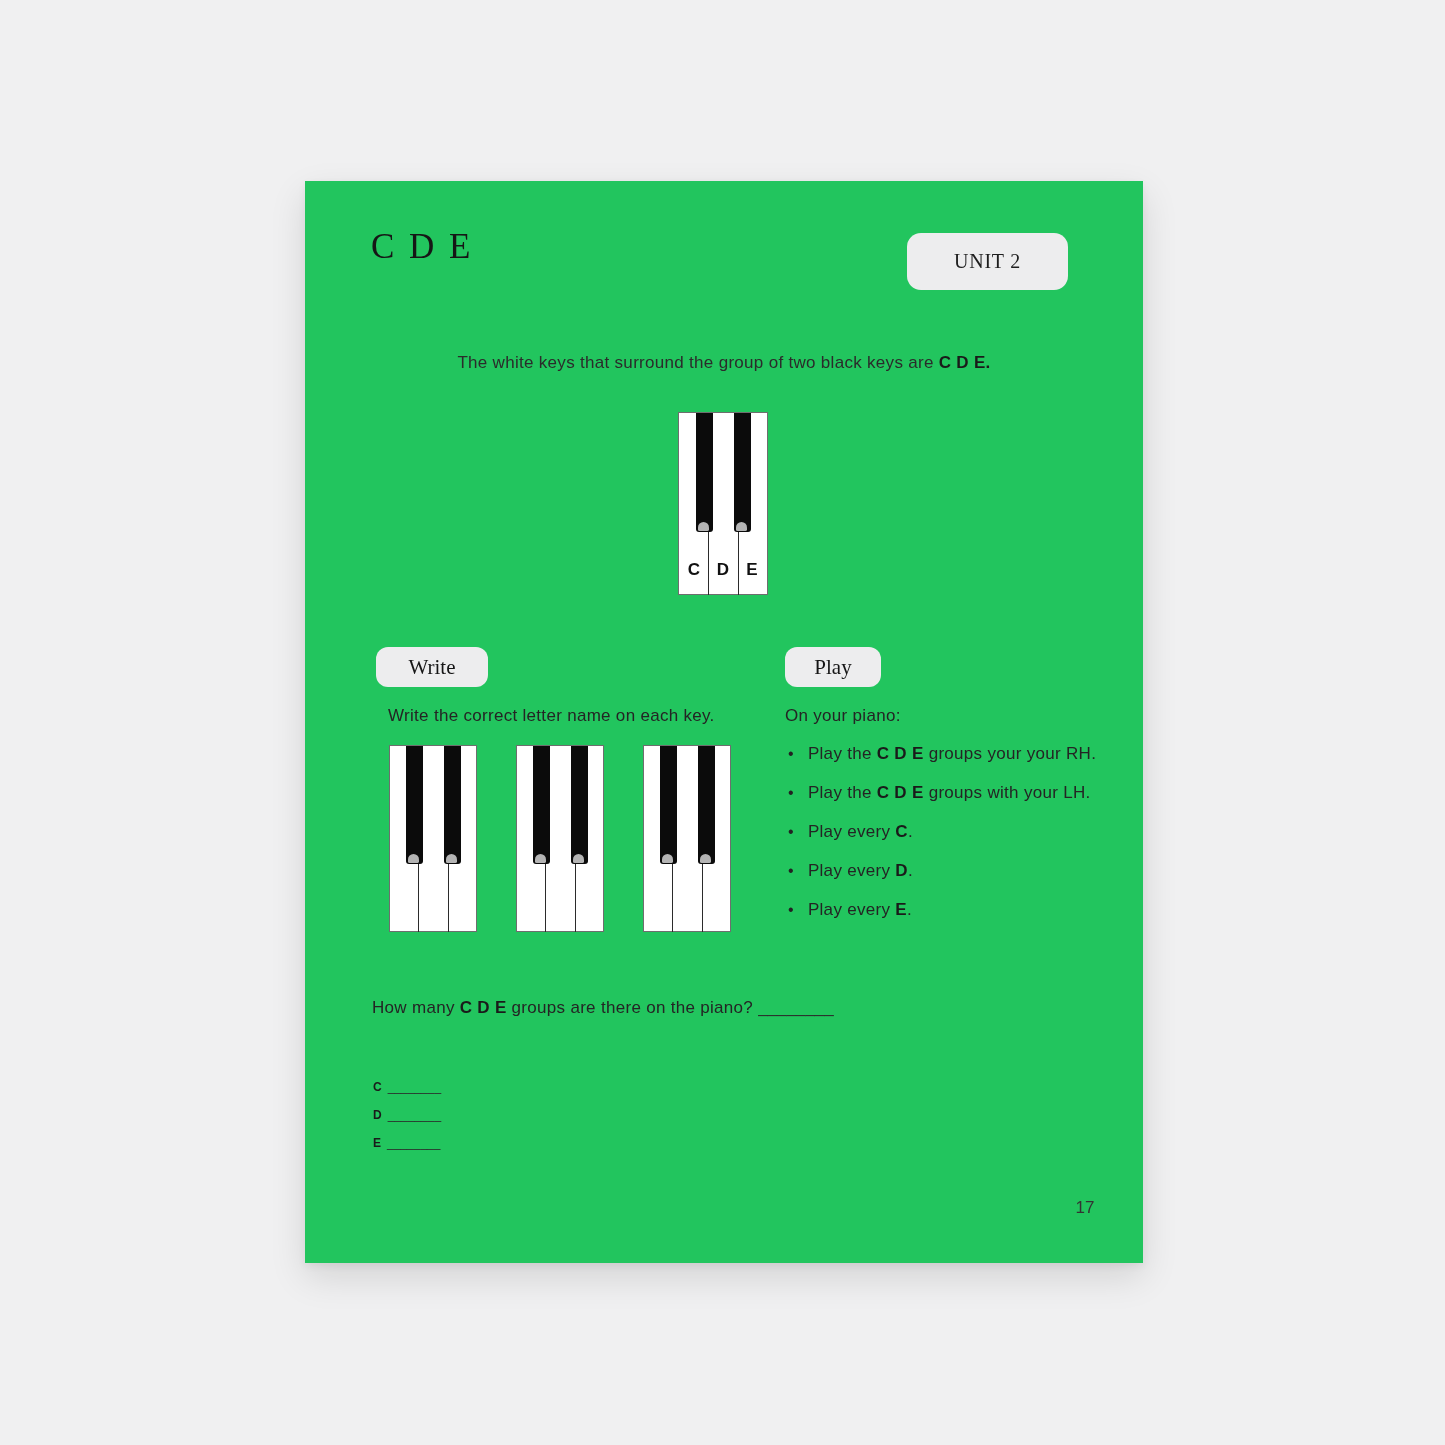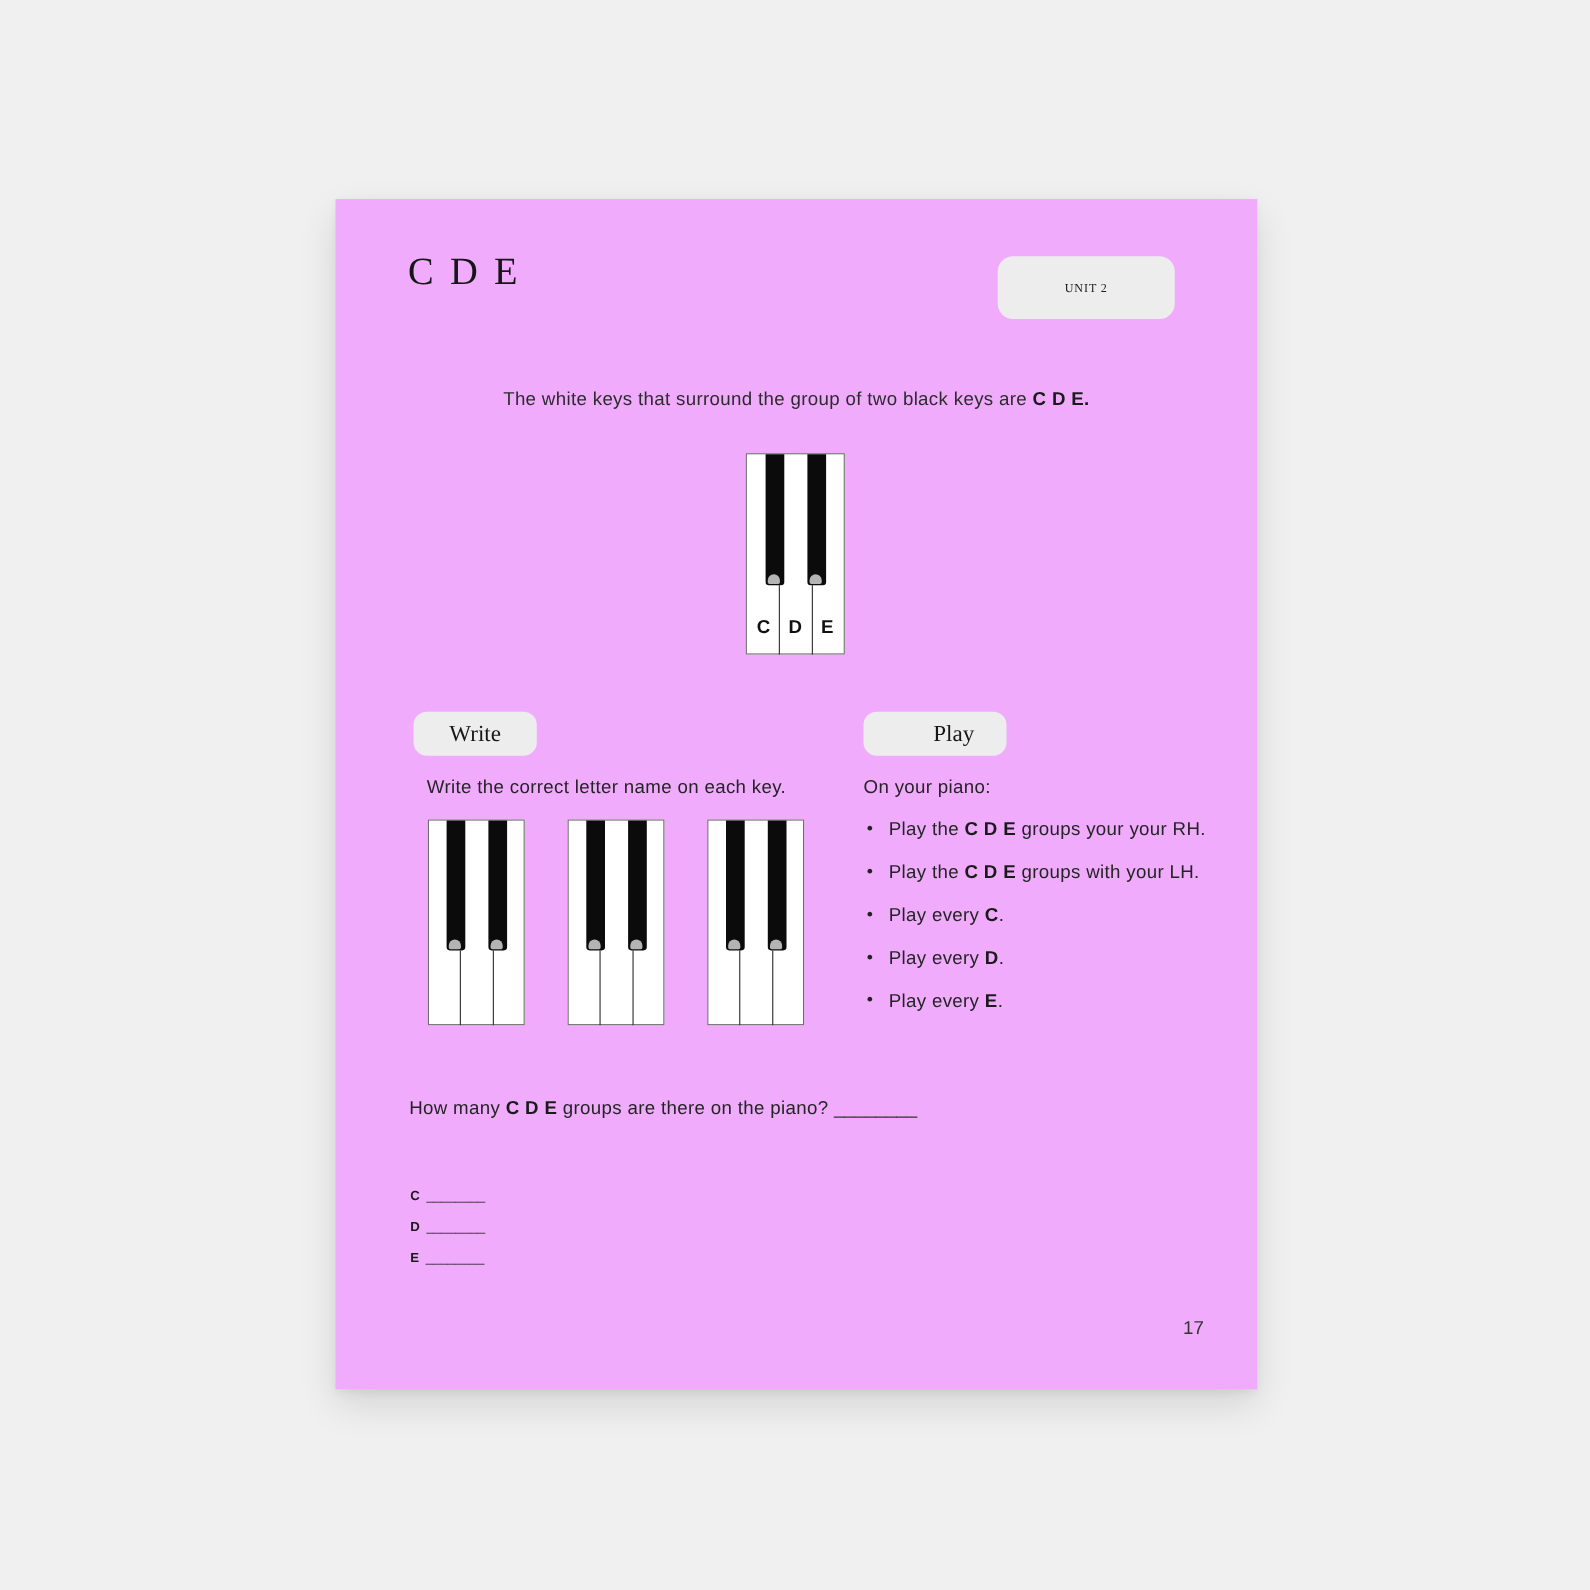--- a/index.html
+++ b/index.html
@@ -4,34 +4,34 @@
 <style>
   html,body{margin:0;padding:0;}
   body{
     width:1445px;height:1445px;position:relative;overflow:hidden;
     background:#f0f0f1;
     font-family:"Liberation Sans", sans-serif;
     color:#242424;
   }
   .page{
     position:absolute;left:305px;top:181px;width:838px;height:1082px;
-    background:#f0abfc;
+    background:#22c55e;
     box-shadow:0 14px 34px rgba(0,0,0,0.12), 0 3px 8px rgba(0,0,0,0.06);
   }
 
   .page-title{
     position:absolute;left:66px;top:48px;
     font-family:"Liberation Serif", serif;
     font-size:35px;letter-spacing:3px;color:#161616;line-height:1;
   }
   .unit-badge{
     position:absolute;left:602px;top:52px;width:161px;height:57px;
     background:#ededee;border-radius:14px;
     display:flex;align-items:center;justify-content:center;
-    font-family:"Liberation Serif", serif;font-size:11px;letter-spacing:0.8px;color:#1e1e1e;
+    font-family:"Liberation Serif", serif;font-size:20px;letter-spacing:0.8px;color:#1e1e1e;
   }
   .intro{
     position:absolute;left:0;right:0;top:171px;text-align:center;
     font-size:17px;letter-spacing:0.3px;color:#2b2b2b;line-height:22px;
   }
   b{font-weight:bold;color:#1a1a1a;}
 
   
   .kb{
     position:absolute;background:#fff;border:1px solid #6e6e6e;box-sizing:border-box;
@@ -67,21 +67,21 @@
   .kb-s2{left:211px;}
   .kb-s3{left:338px;}
 
   .section-badge{
     position:absolute;top:466px;height:40px;
     background:#ededee;border-radius:12px;
     display:flex;align-items:center;justify-content:center;
     font-family:"Liberation Serif", serif;font-weight:normal;font-size:21px;color:#161616;
   }
   .write-badge{left:71px;width:112px;}
-  .play-badge{left:480px;width:96px;padding-left:34px;}
+  .play-badge{left:480px;width:96px;}
 
   .write-instruction{position:absolute;left:83px;top:524px;font-size:17px;letter-spacing:0.3px;line-height:22px;}
   .play-heading{position:absolute;left:480px;top:524px;font-size:17px;letter-spacing:0.3px;line-height:22px;}
 
   .bullets{
     position:absolute;left:483px;top:562px;
     display:flex;flex-direction:column;gap:17px;
     font-size:17px;letter-spacing:0.3px;line-height:22px;
   }
   .bullet{display:flex;}

